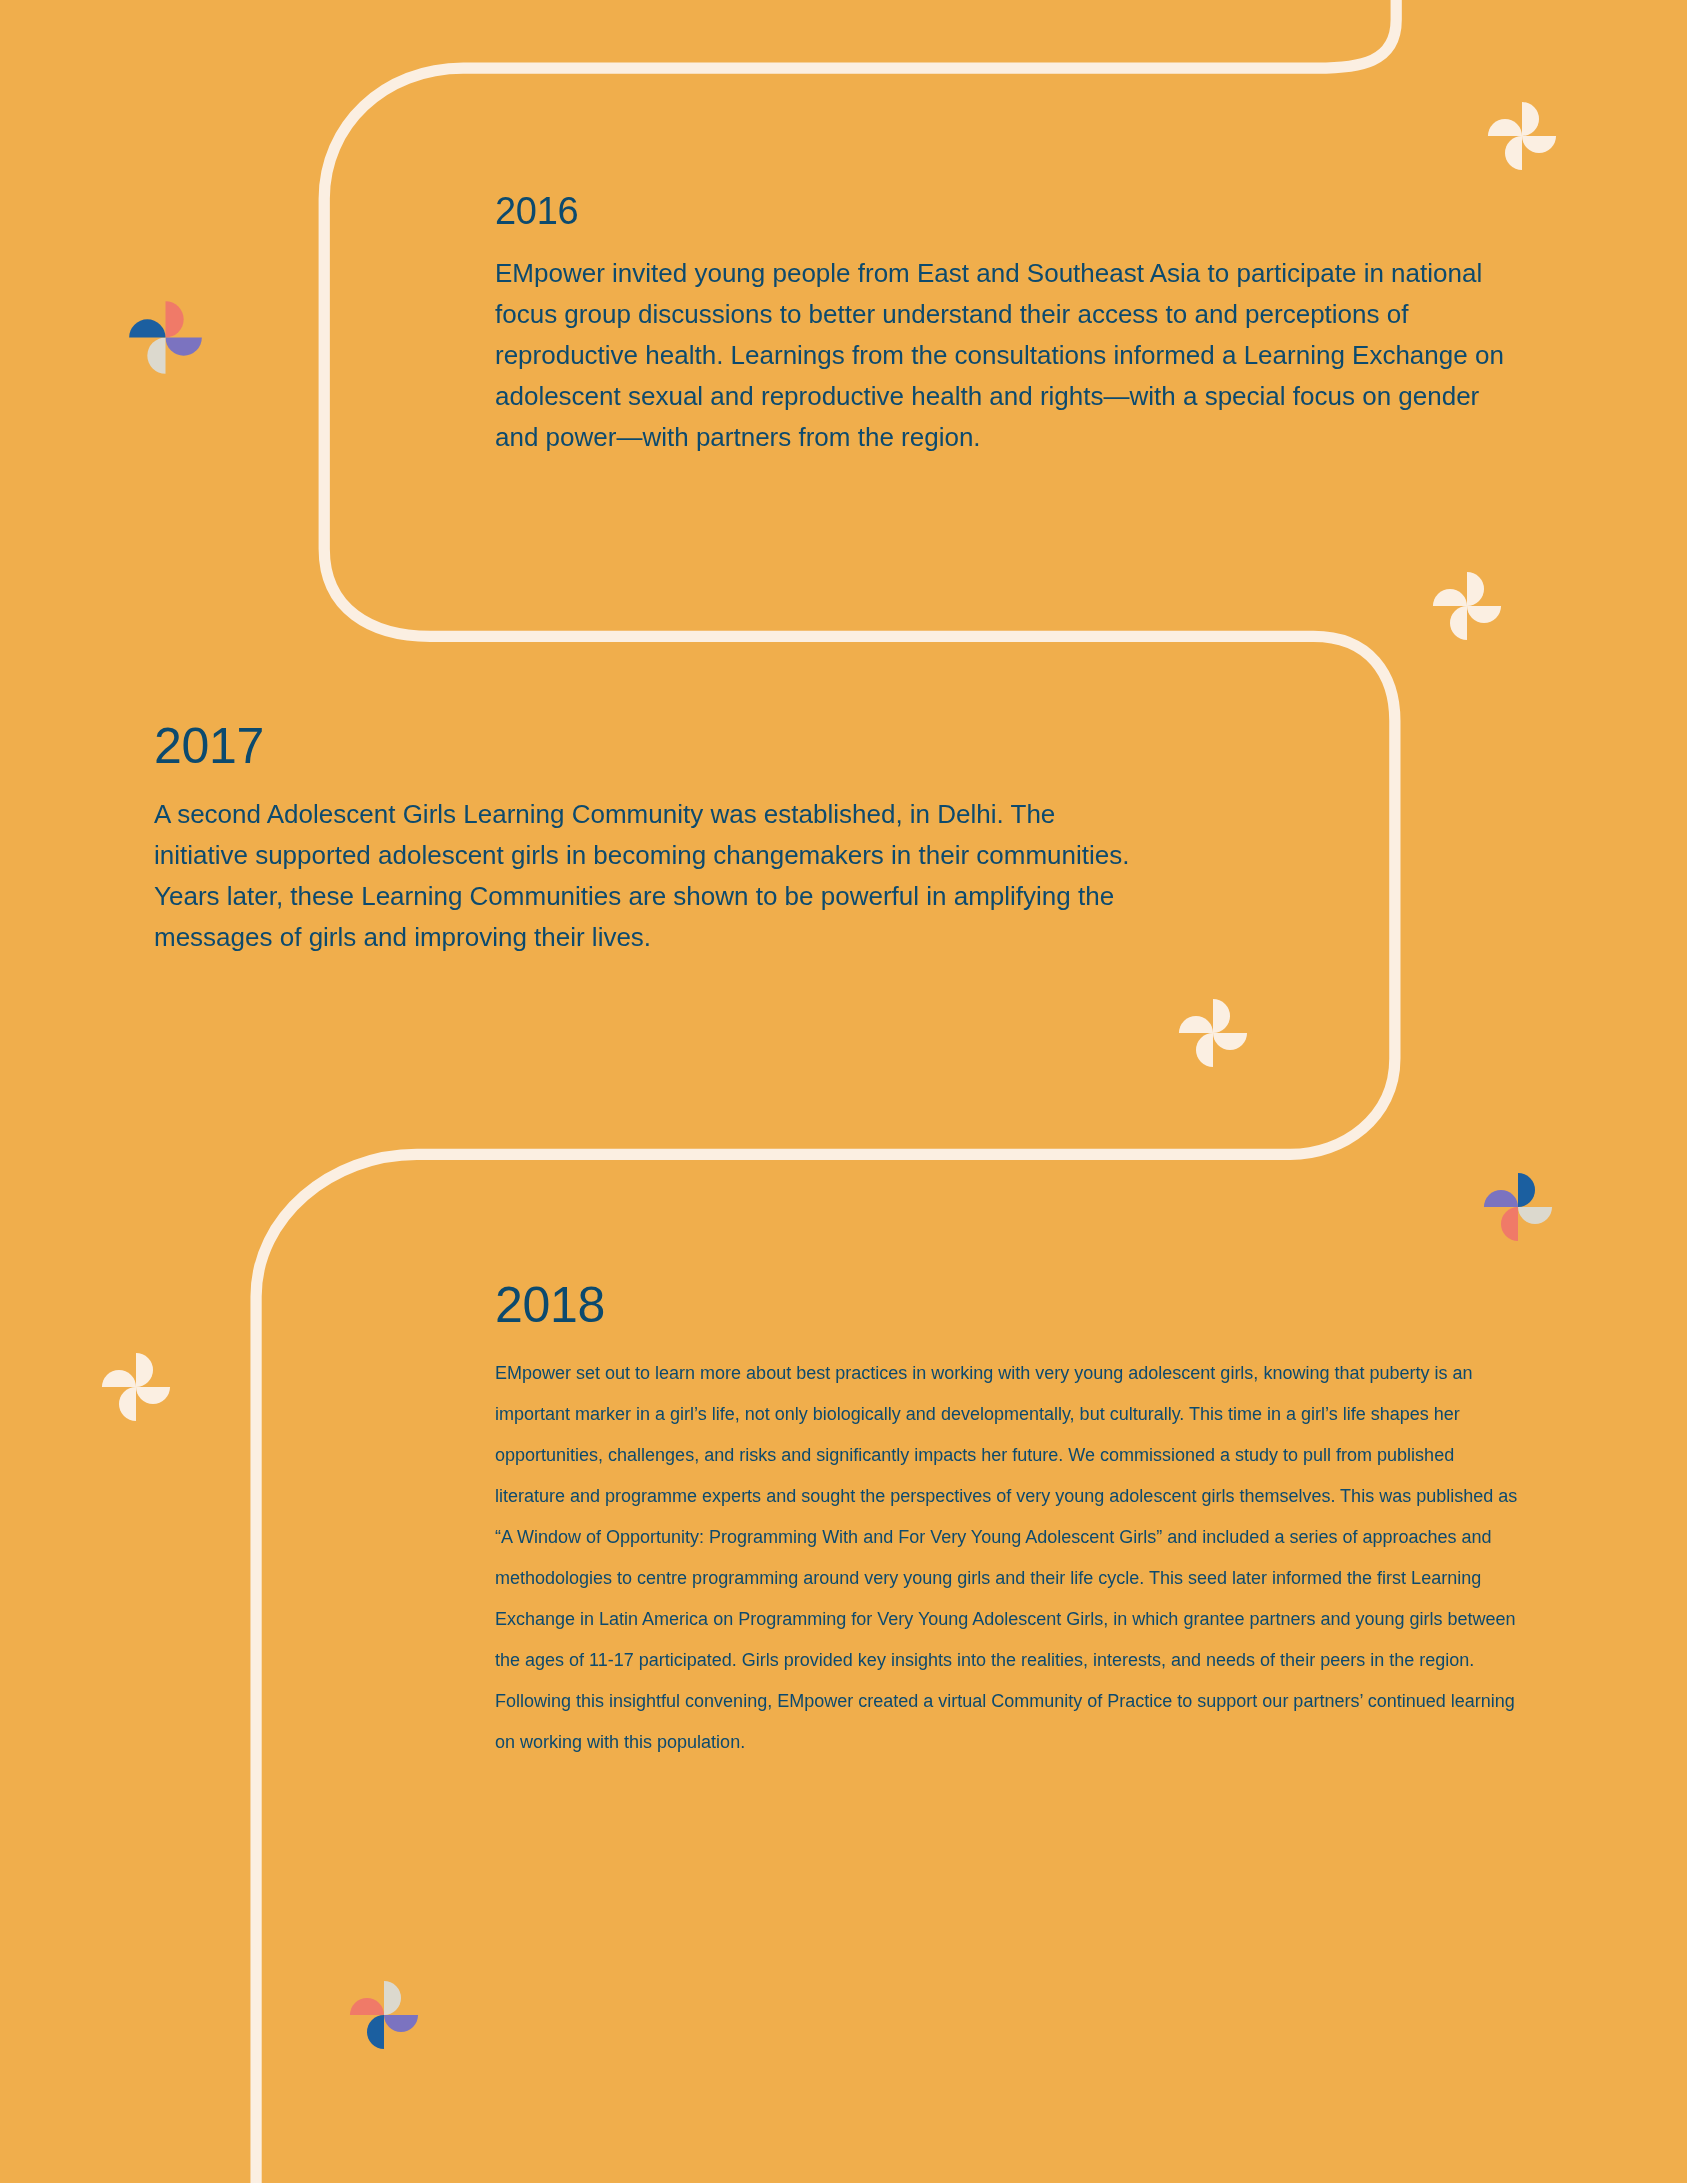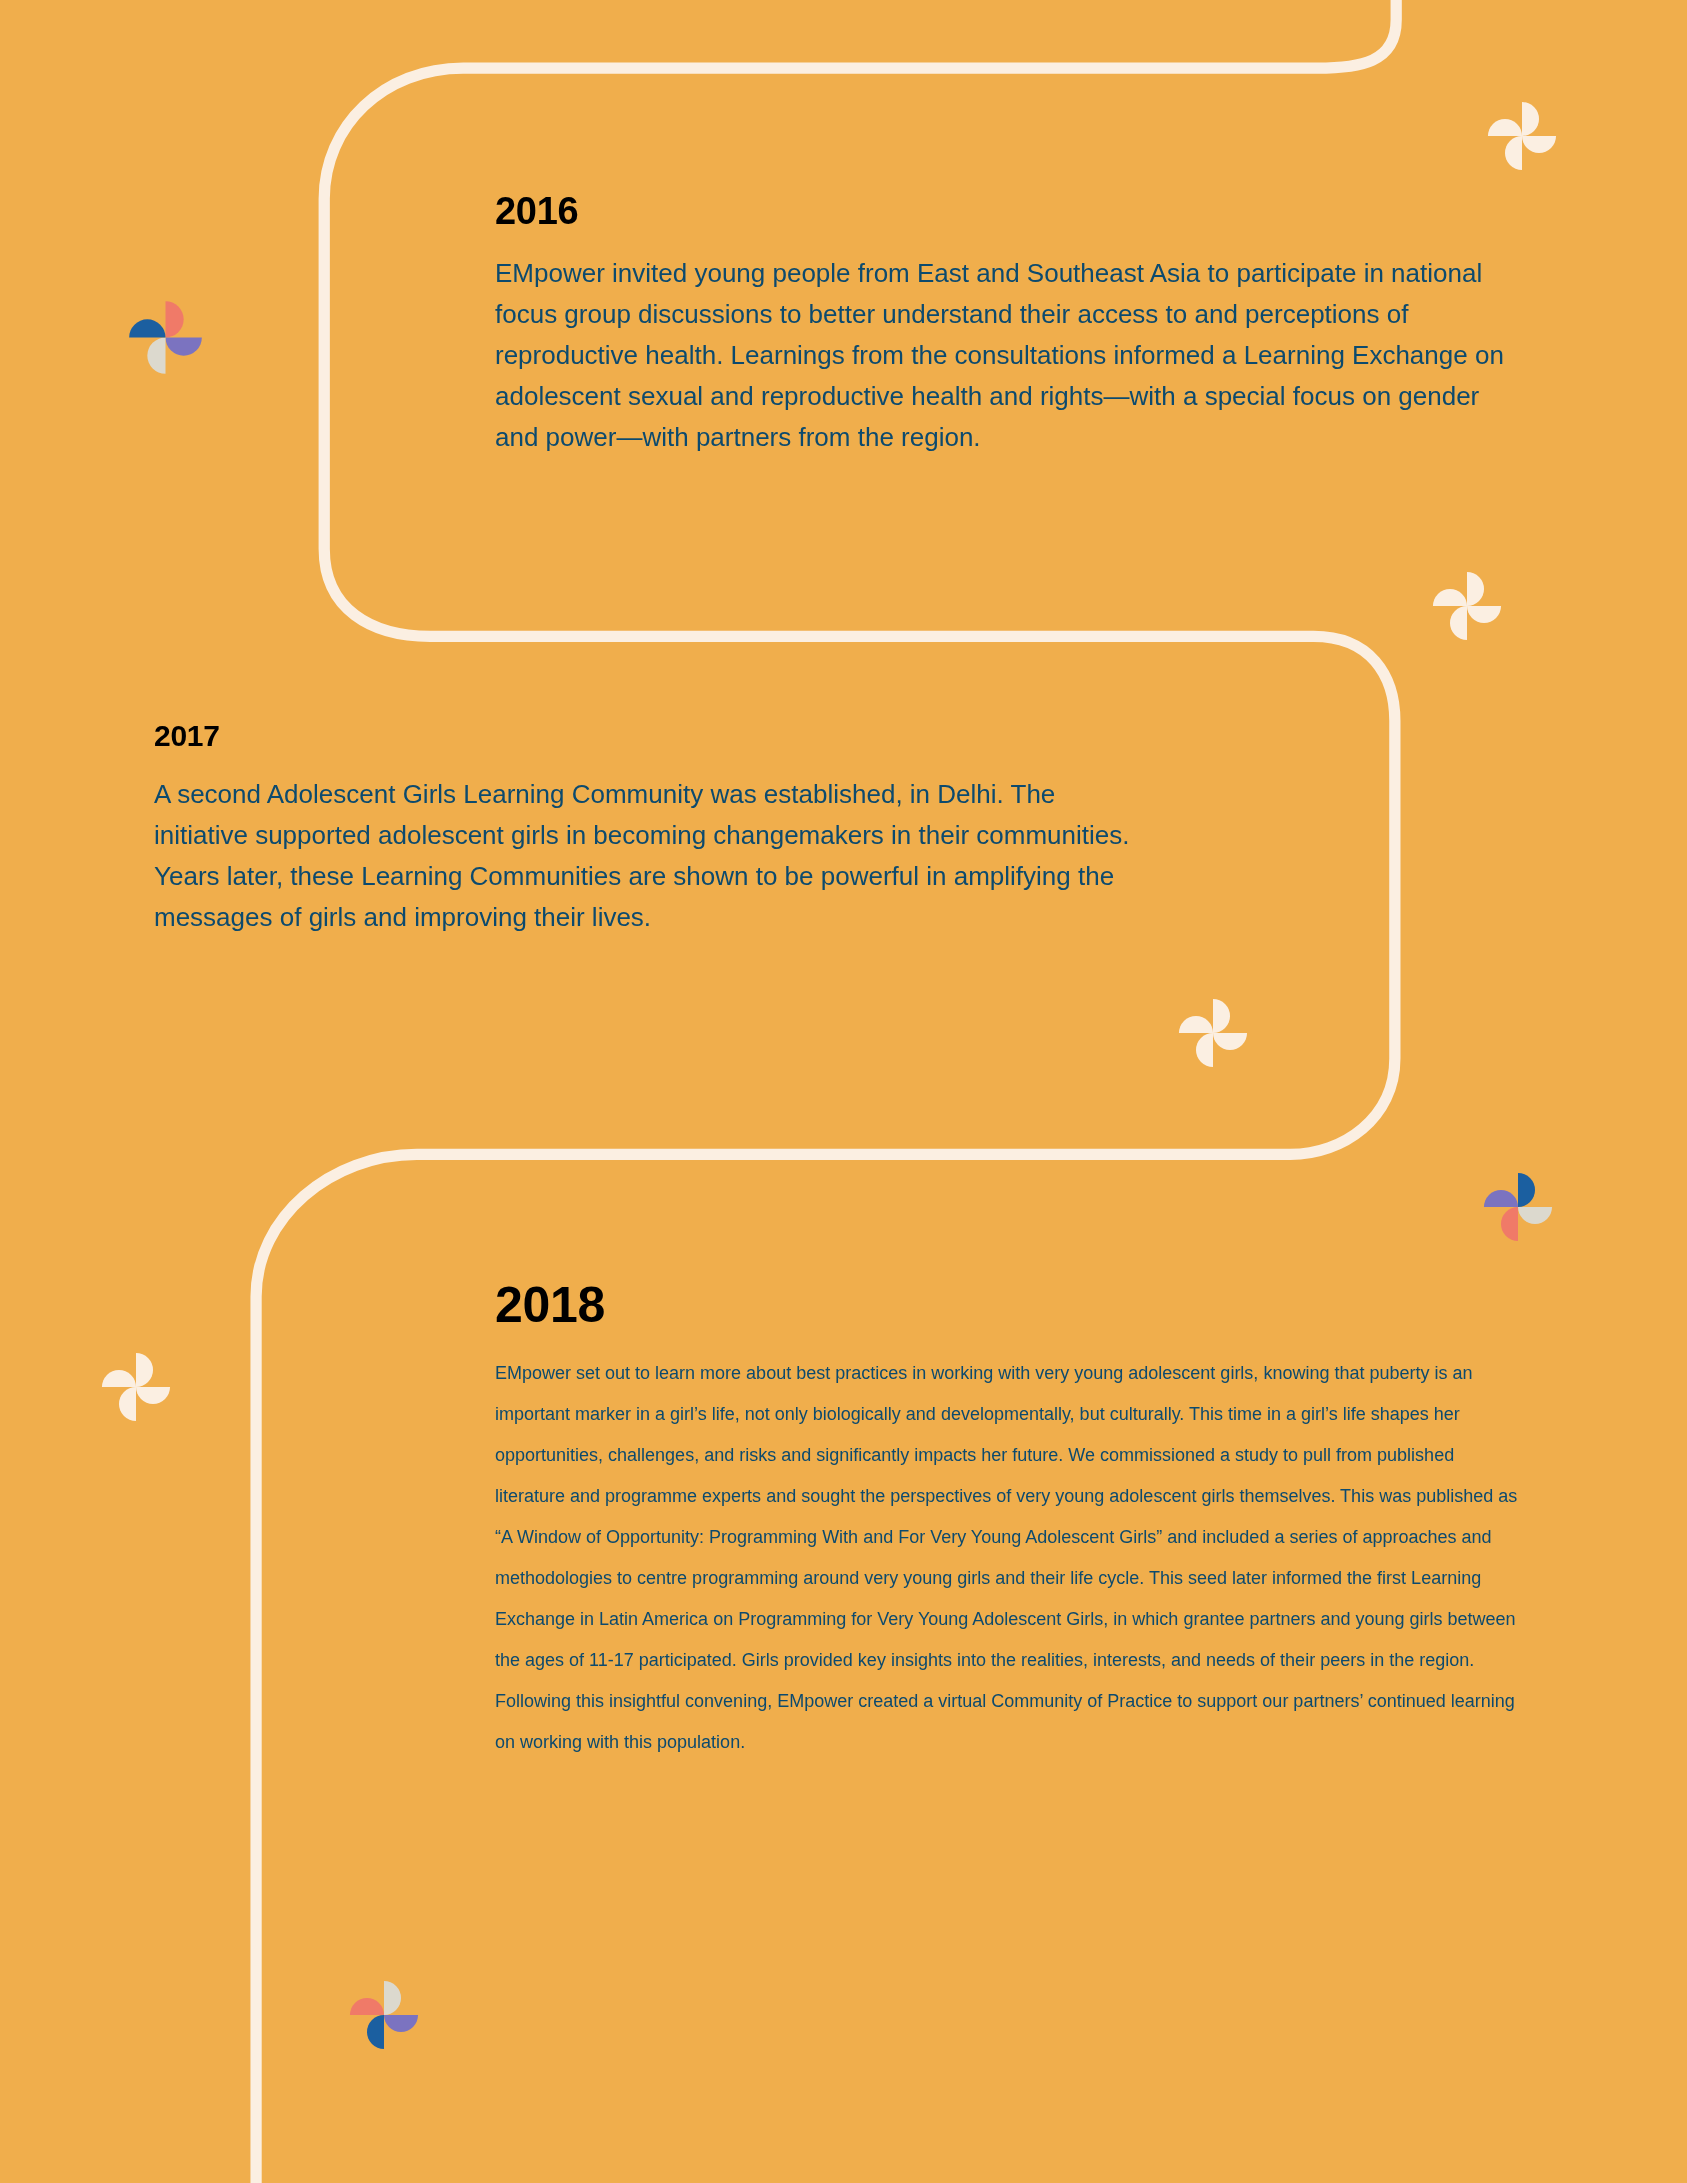--- a/index.html
+++ b/index.html
@@ -9,40 +9,40 @@
     font-family:"Liberation Sans","DejaVu Sans",sans-serif;
   }
   #page{position:absolute;inset:0;}
 
   .timeline-svg{position:absolute;left:0;top:0;width:1688px;height:2183px;}
 
   .pinwheel{position:absolute;}
 
   .entry{position:absolute;}
   .entry-year{
-    font-weight:bold;
-    color:#000000;
+    font-weight:normal;
+    color:#0c4a6e;
     letter-spacing:-0.3px;
     margin:0 0 22.5px 0;
     line-height:1;
   }
   .entry-body{
     color:#0c4a6e;
     margin:0;
     font-weight:400;
   }
 
   
   #entry-2016{left:495px;top:192px;width:1012px;}
   #entry-2016 .entry-year{font-size:38px;}
   #entry-2016 .entry-body{font-size:26px;line-height:41px;}
 
   
   #entry-2017{left:154px;top:721px;width:992px;}
-  #entry-2017 .entry-year{font-size:30px;}
+  #entry-2017 .entry-year{font-size:50px;}
   #entry-2017 .entry-body{font-size:26px;line-height:41px;}
 
   
   #entry-2018{left:495px;top:1280px;width:1032px;}
   #entry-2018 .entry-year{font-size:50px;}
   #entry-2018 .entry-body{font-size:18px;line-height:41px;}
 </style>
 </head>
 <body>
 

